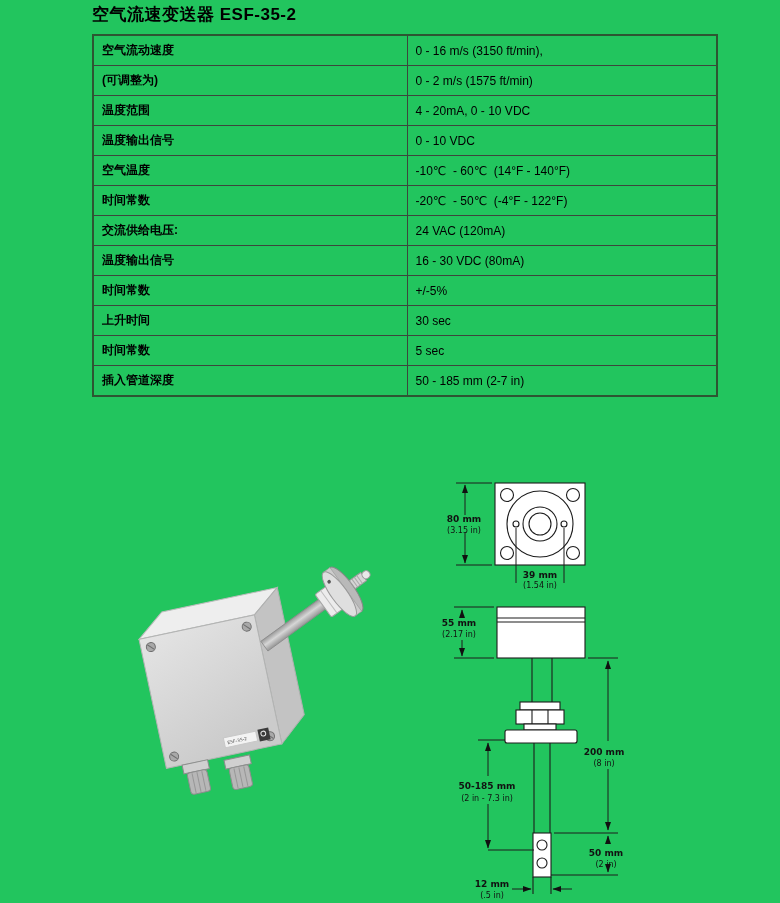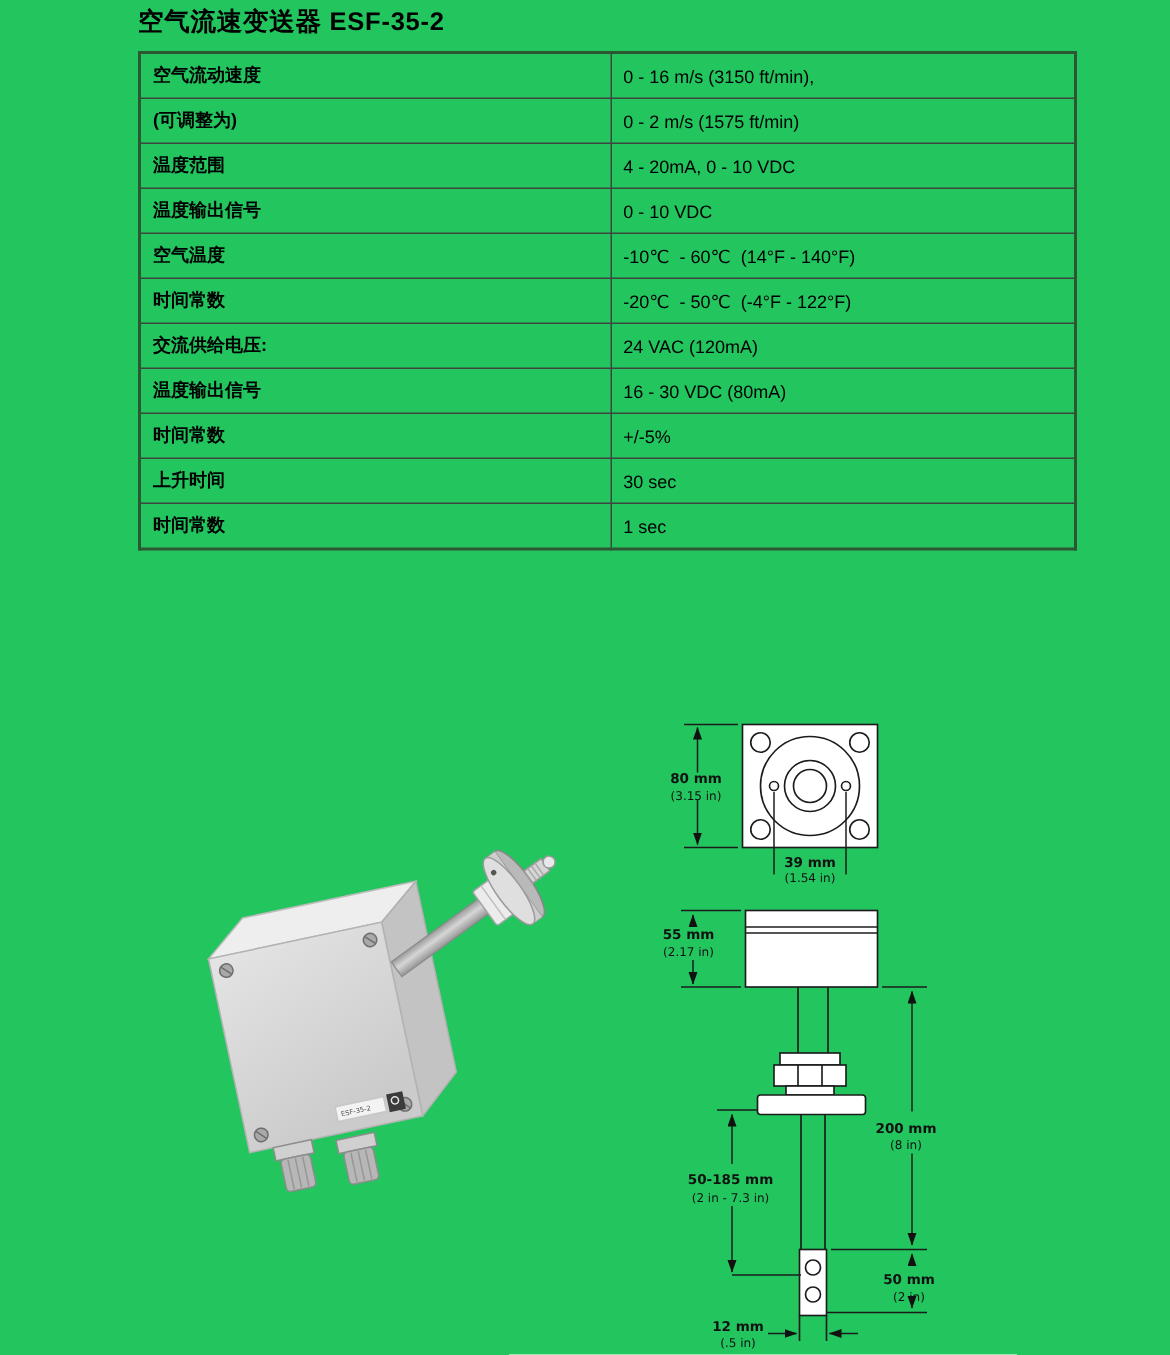--- a/index.html
+++ b/index.html
@@ -66,21 +66,25 @@
       <tr>
           <td class="k">时间常数</td>
           <td class="v">+/-5%</td>
         </tr>
       <tr>
           <td class="k">上升时间</td>
           <td class="v">30 sec</td>
         </tr>
       <tr>
           <td class="k">时间常数</td>
-          <td class="v">1 sec</td>
+          <td class="v">5 sec</td>
+        </tr>
+      <tr>
+          <td class="k">插入管道深度</td>
+          <td class="v">50 - 185 mm (2-7 in)</td>
         </tr>
     </tbody>
   </table>
 
   <svg style="position:absolute;left:138px;top:550px;" width="270" height="290" viewBox="0 0 270 290">
     <defs>
       <linearGradient id="boxgrad" x1="0" y1="0" x2="0.4" y2="1">
         <stop offset="0" stop-color="#e4e4e4"></stop>
           <stop offset="1" stop-color="#cbcbcb"></stop>
       </linearGradient>

